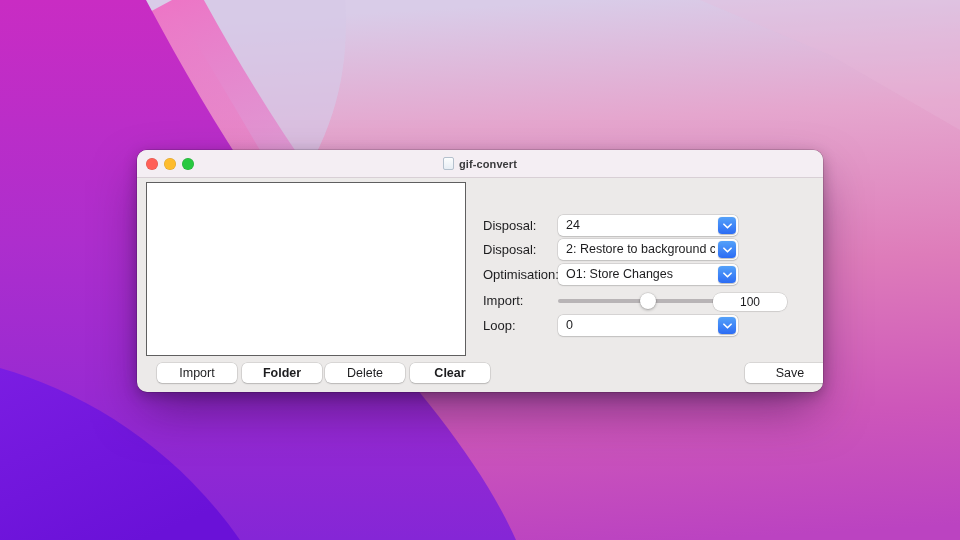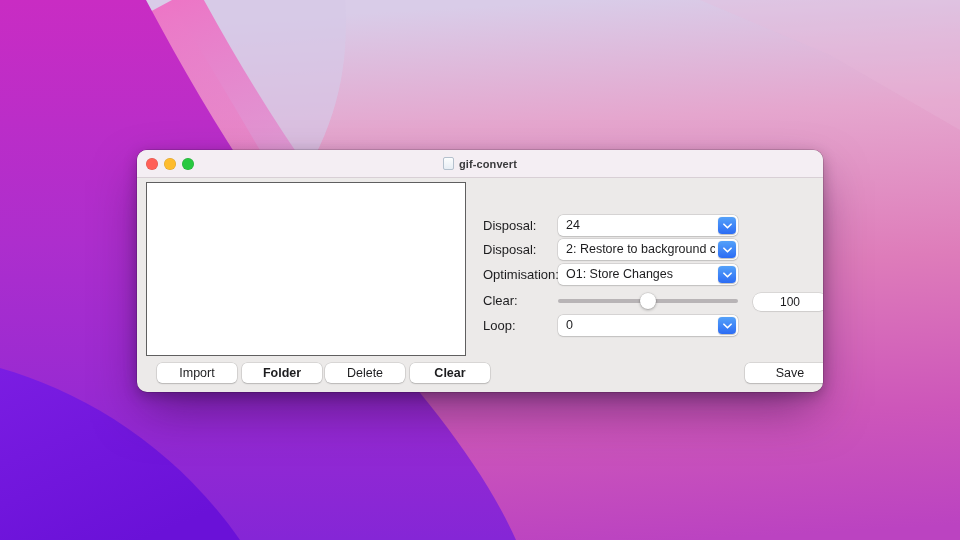--- a/index.html
+++ b/index.html
@@ -81,21 +81,21 @@
   .slider .track {
     position:absolute; left:0; right:0; top:8px; height:4px; border-radius:2px;
     background:#b8b4b6;
   }
   .slider .thumb {
     position:absolute; top:2px; left:50%; width:16px; height:16px; border-radius:50%;
     background:#ffffff; transform:translateX(-50%);
     box-shadow: 0 0 0 0.5px rgba(0,0,0,0.12), 0 1px 3px rgba(0,0,0,0.3);
   }
   .scalefield {
-    position:absolute; left:616px; top:115px; width:74px; height:18px;
+    position:absolute; left:576px; top:115px; width:74px; height:18px;
     background:#fff; border-radius:8px; font-size:12px; color:#1c1c1e;
     line-height:18px; text-align:center;
     box-shadow: 0 0 0 0.5px rgba(0,0,0,0.14), 0 0.5px 1.5px rgba(0,0,0,0.10);
   }
 </style>
 </head>
 <body>
 
 <div class="stage">
 
@@ -177,21 +177,21 @@
       <div class="flabel row-optimisation">Optimisation:</div>
       <div class="combo row-optimisation">
         <div class="val">O1: Store Changes</div>
         <div class="cbtn">
           <svg width="9" height="6" viewBox="0 0 10 6">
             <path d="M1 1 L5 5 L9 1" stroke="#fff" fill="none" stroke-width="1.8" stroke-linecap="round" stroke-linejoin="round"></path>
           </svg>
         </div>
       </div>
 
-      <div class="flabel row-scale">Clear:</div>
+      <div class="flabel row-scale">Import:</div>
       <div class="slider">
         <div class="track"></div>
         <div class="thumb" style="left: 50%;"></div>
       </div>
       <div class="scalefield">100</div>
 
       <div class="flabel row-loop">Loop:</div>
       <div class="combo row-loop">
         <div class="val">0</div>
         <div class="cbtn">

